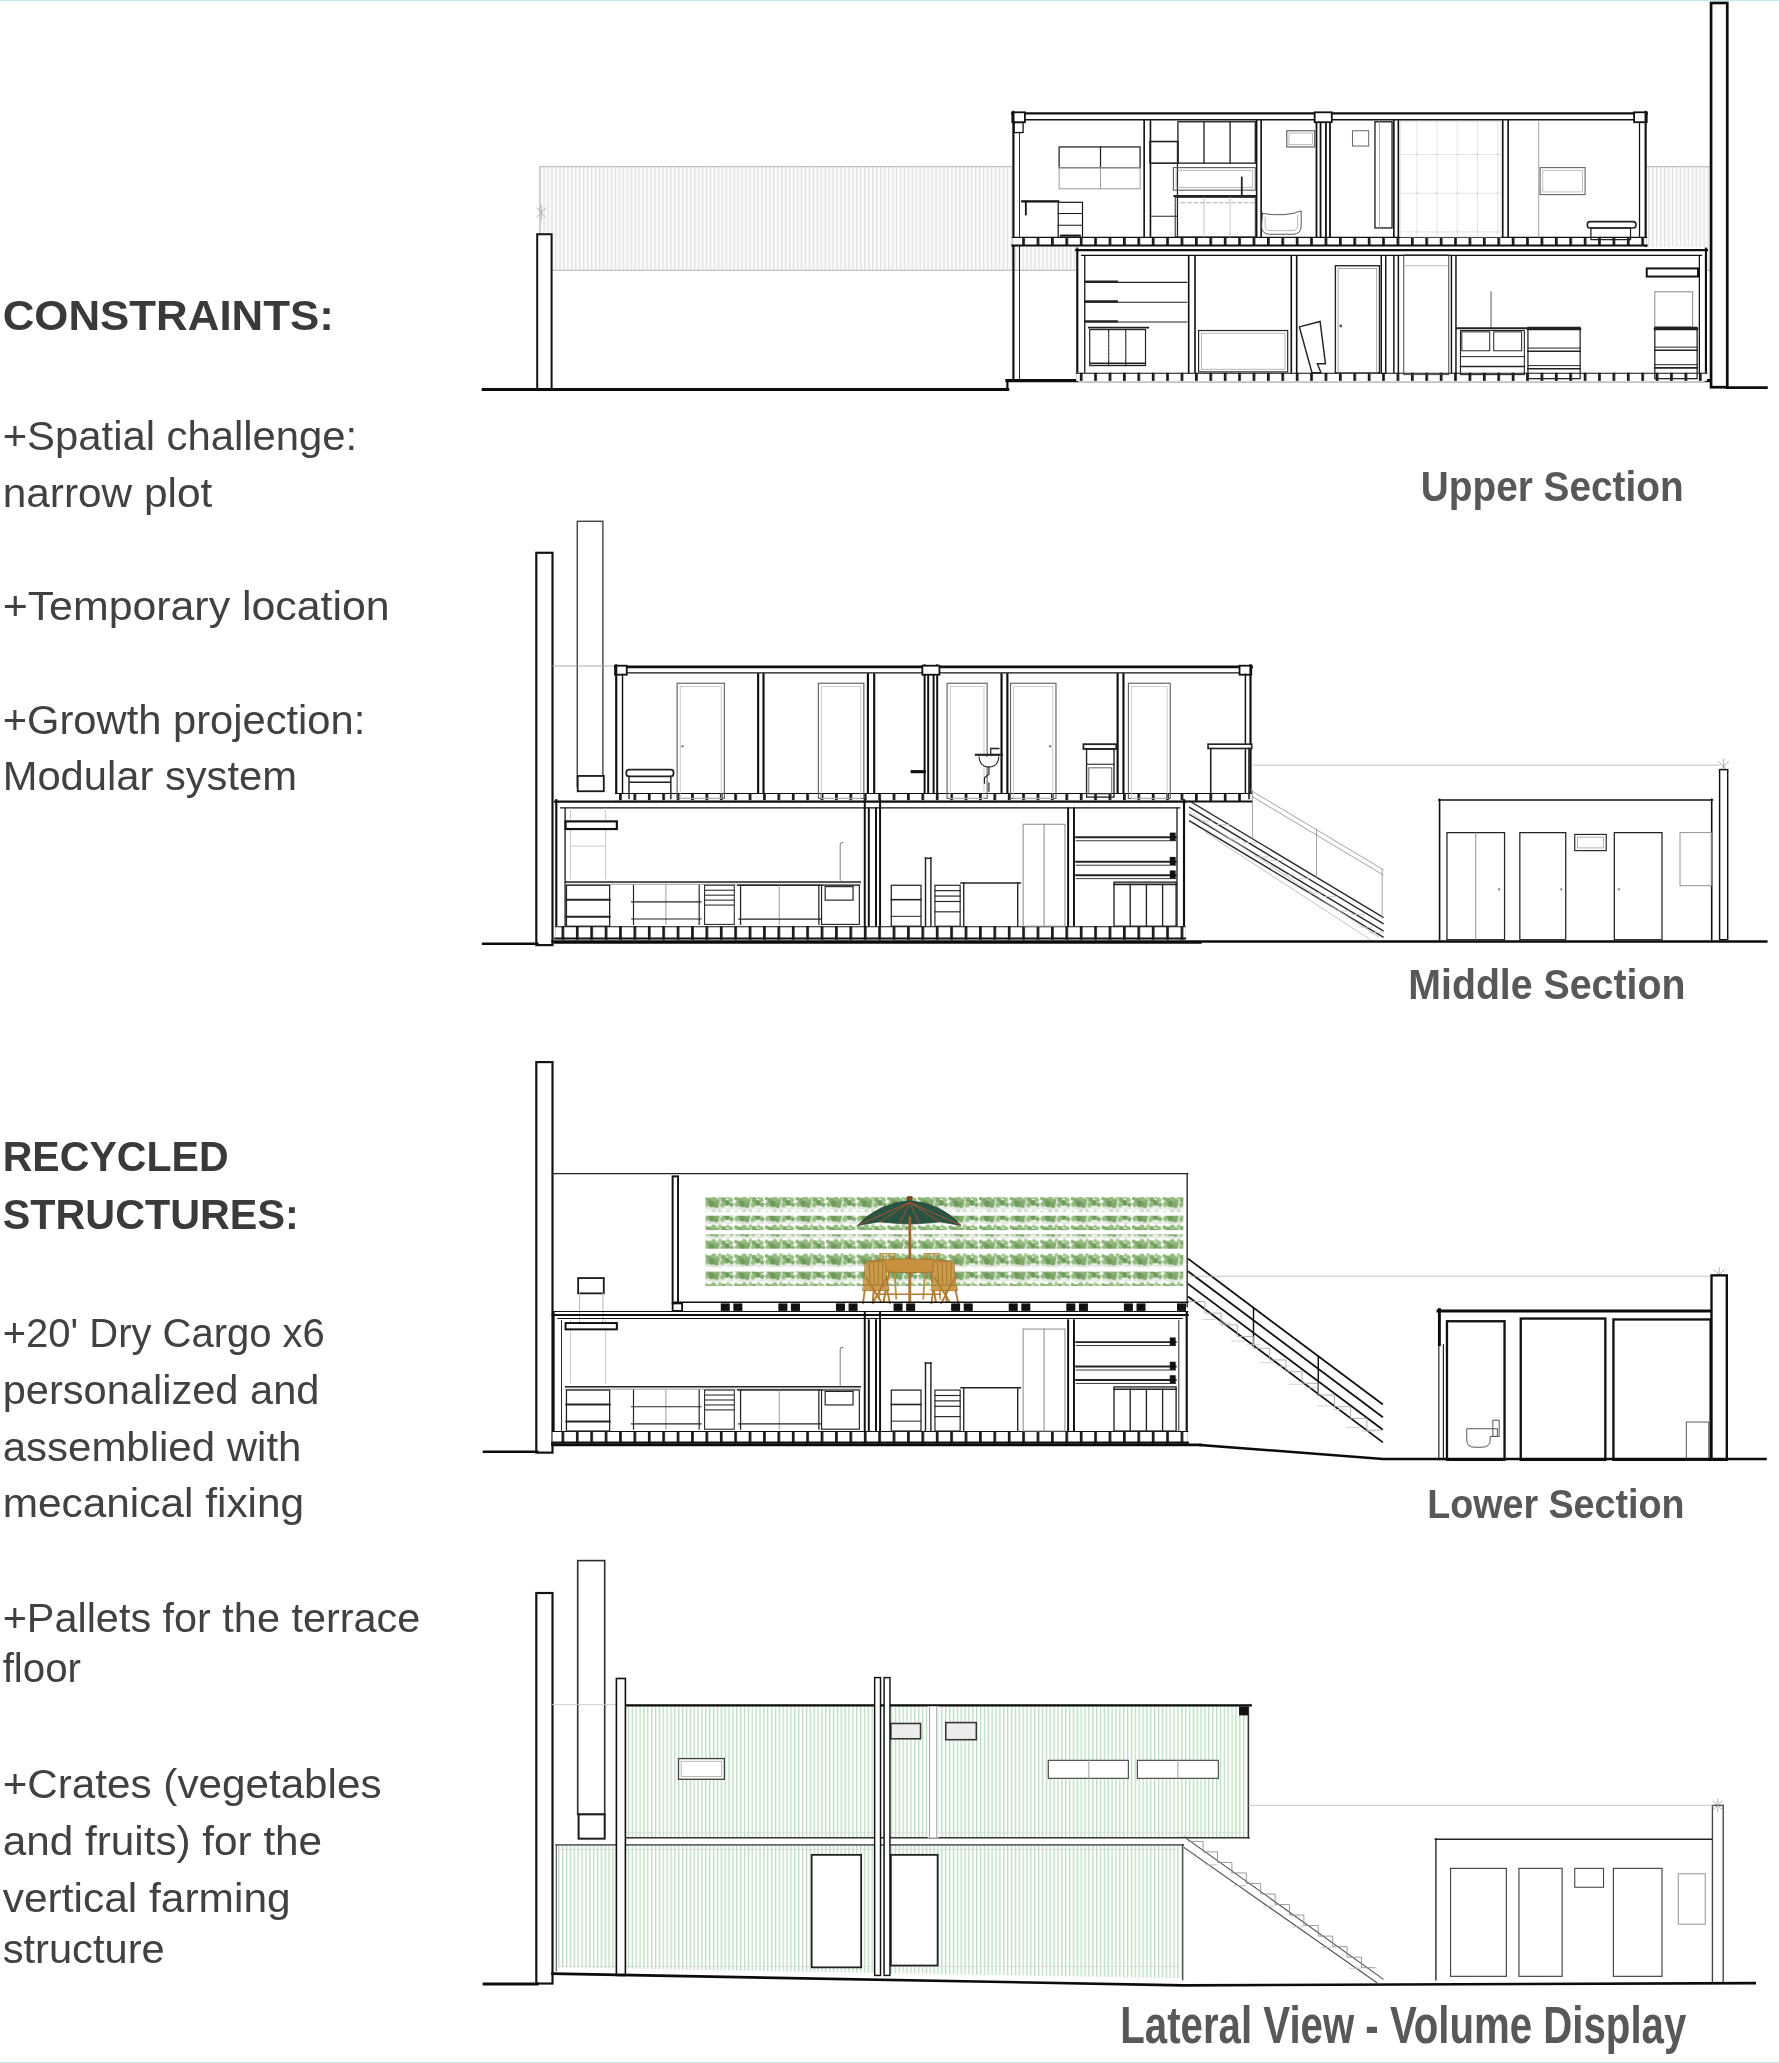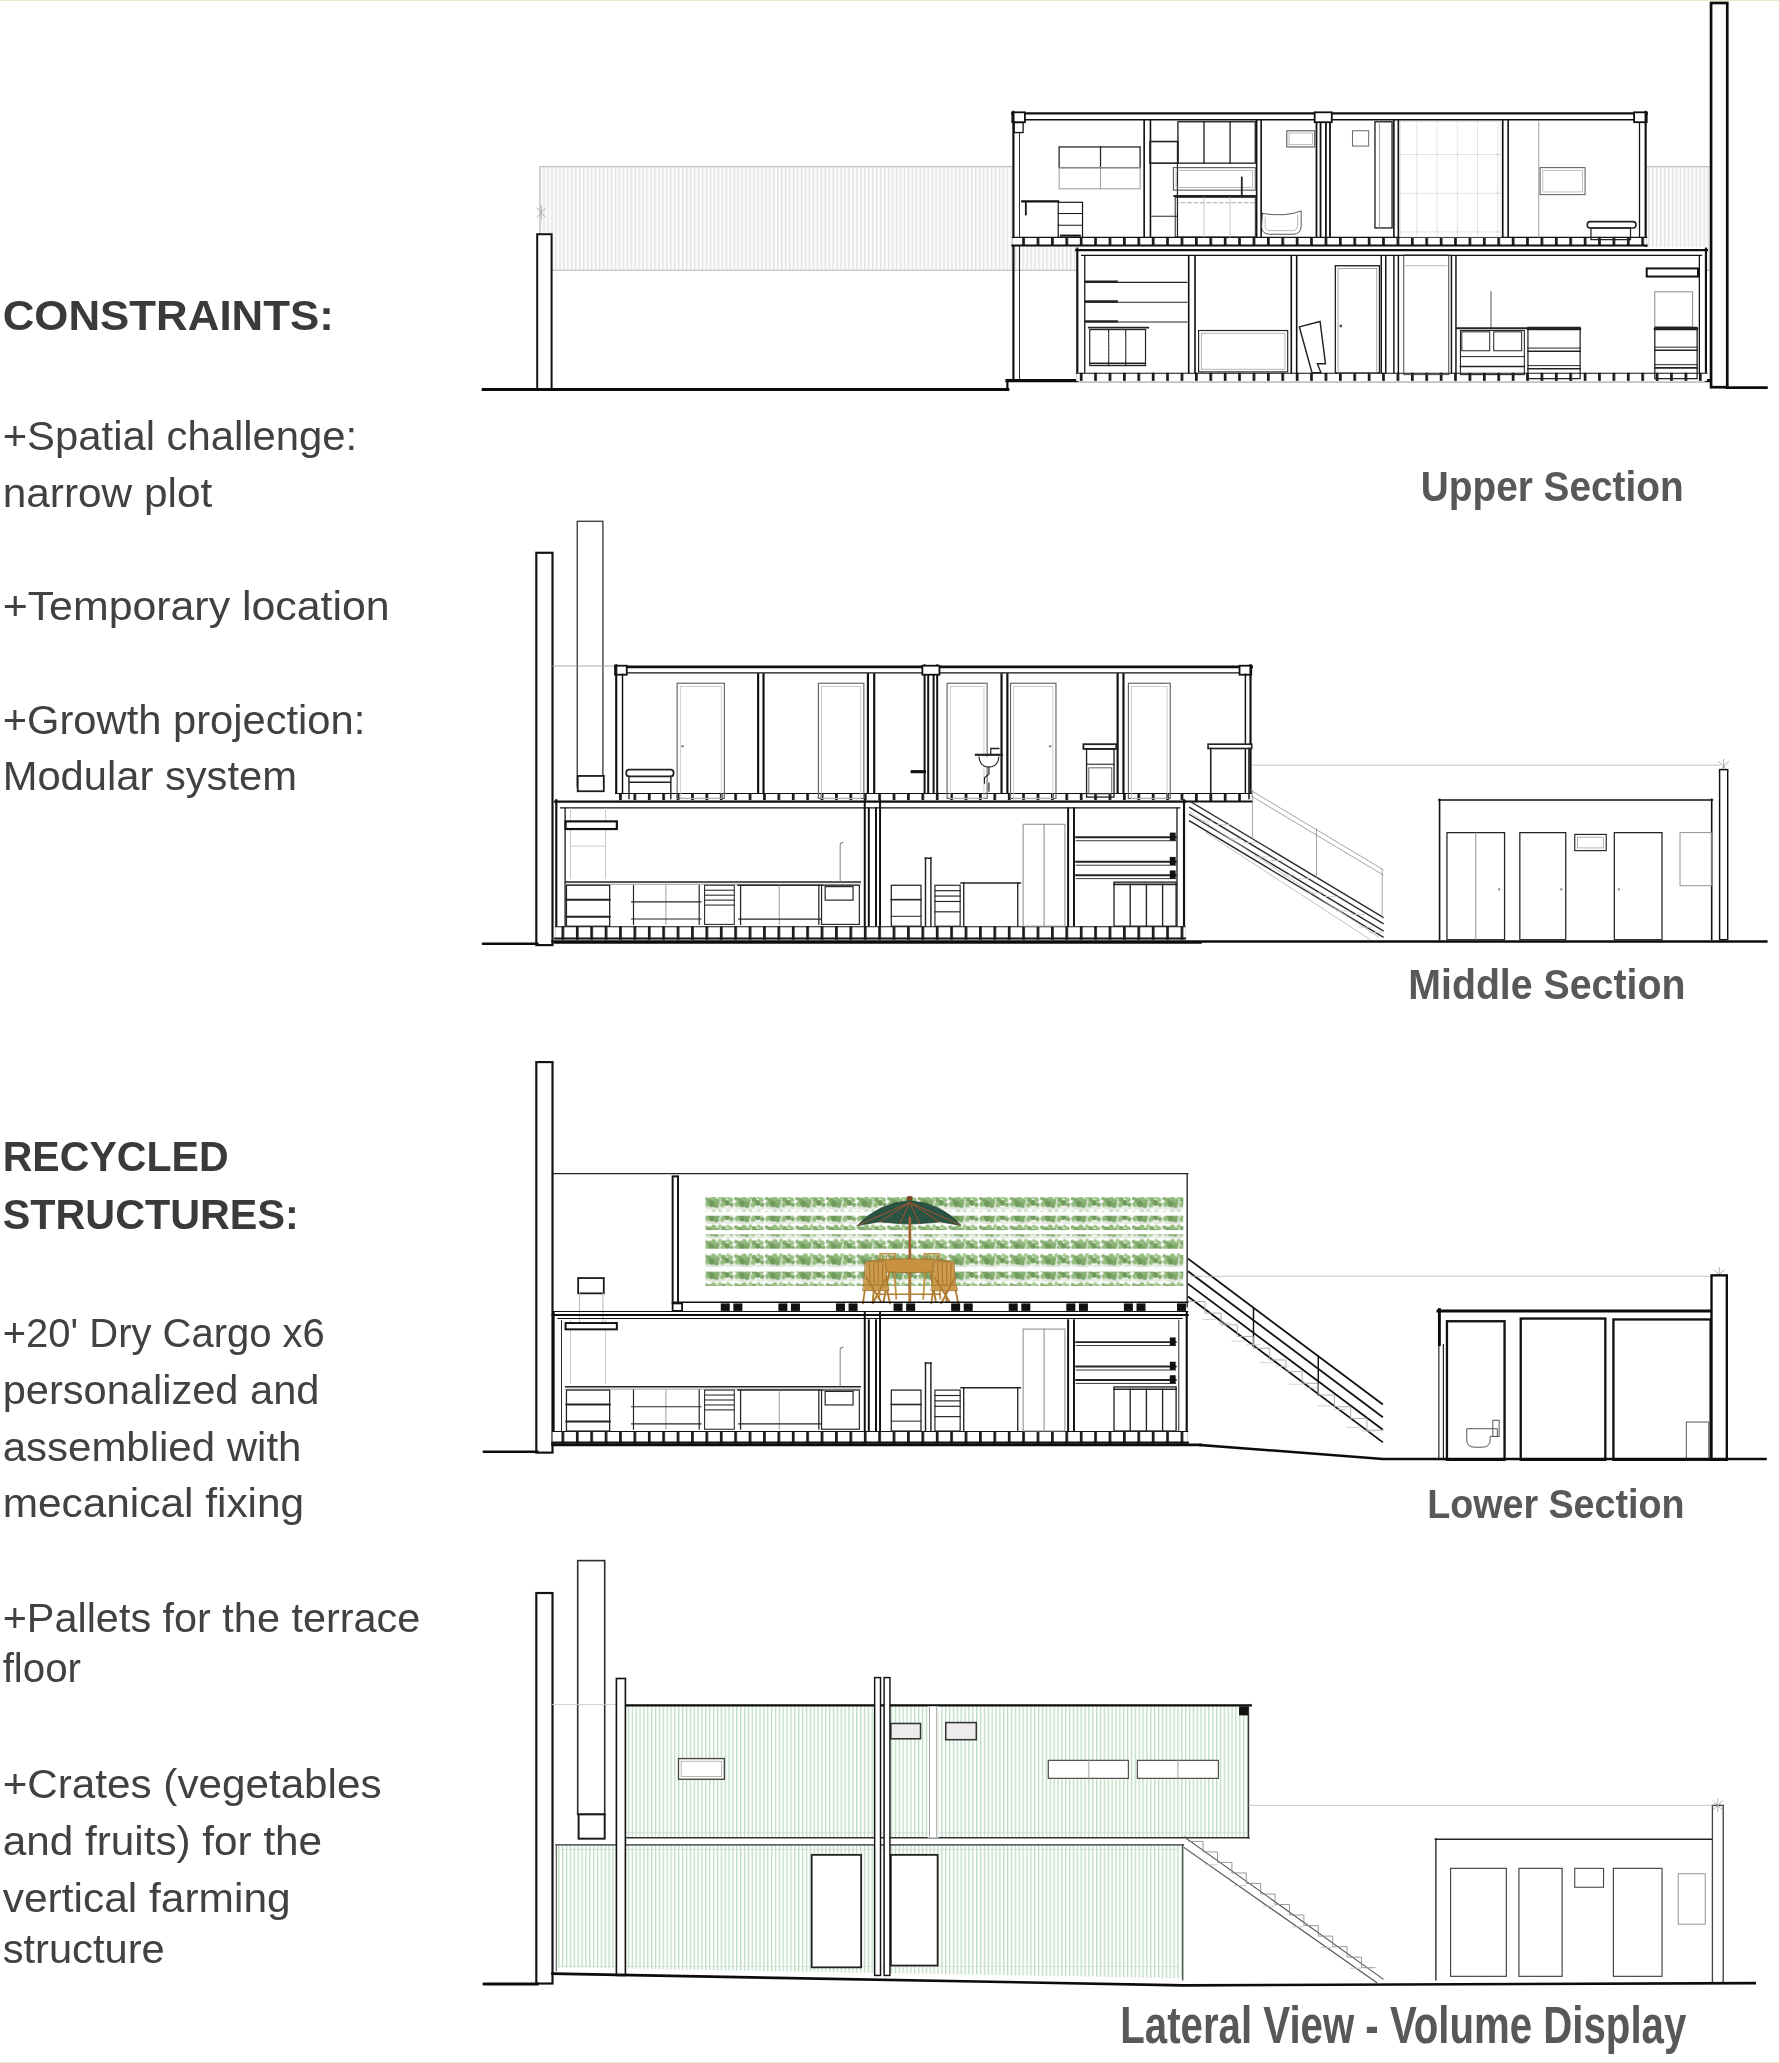--- a/index.html
+++ b/index.html
@@ -1,16 +1,16 @@
 <!DOCTYPE html>
 <html style="font-size:14.4px"><head>
 <meta charset="utf-8">
 <style>
 html,body{margin:0;padding:0;background:#fff;}
-#page{position:relative;width:1779px;height:2063px;background:#84cc16;overflow:hidden;}
+#page{position:relative;width:1779px;height:2063px;background:#14b8a6;overflow:hidden;}
 text{font-family:"Liberation Sans",sans-serif;}
 .h{font-weight:bold;fill:#3a3a3a;}
 .b{fill:#414141;}
 .cap{fill:#585858;font-weight:bold;}
 </style>
 </head>
 <body>
 <div id="page">
 <svg width="1779" height="2063" viewBox="0 0 1977 2292" xmlns="http://www.w3.org/2000/svg">
 <defs>

